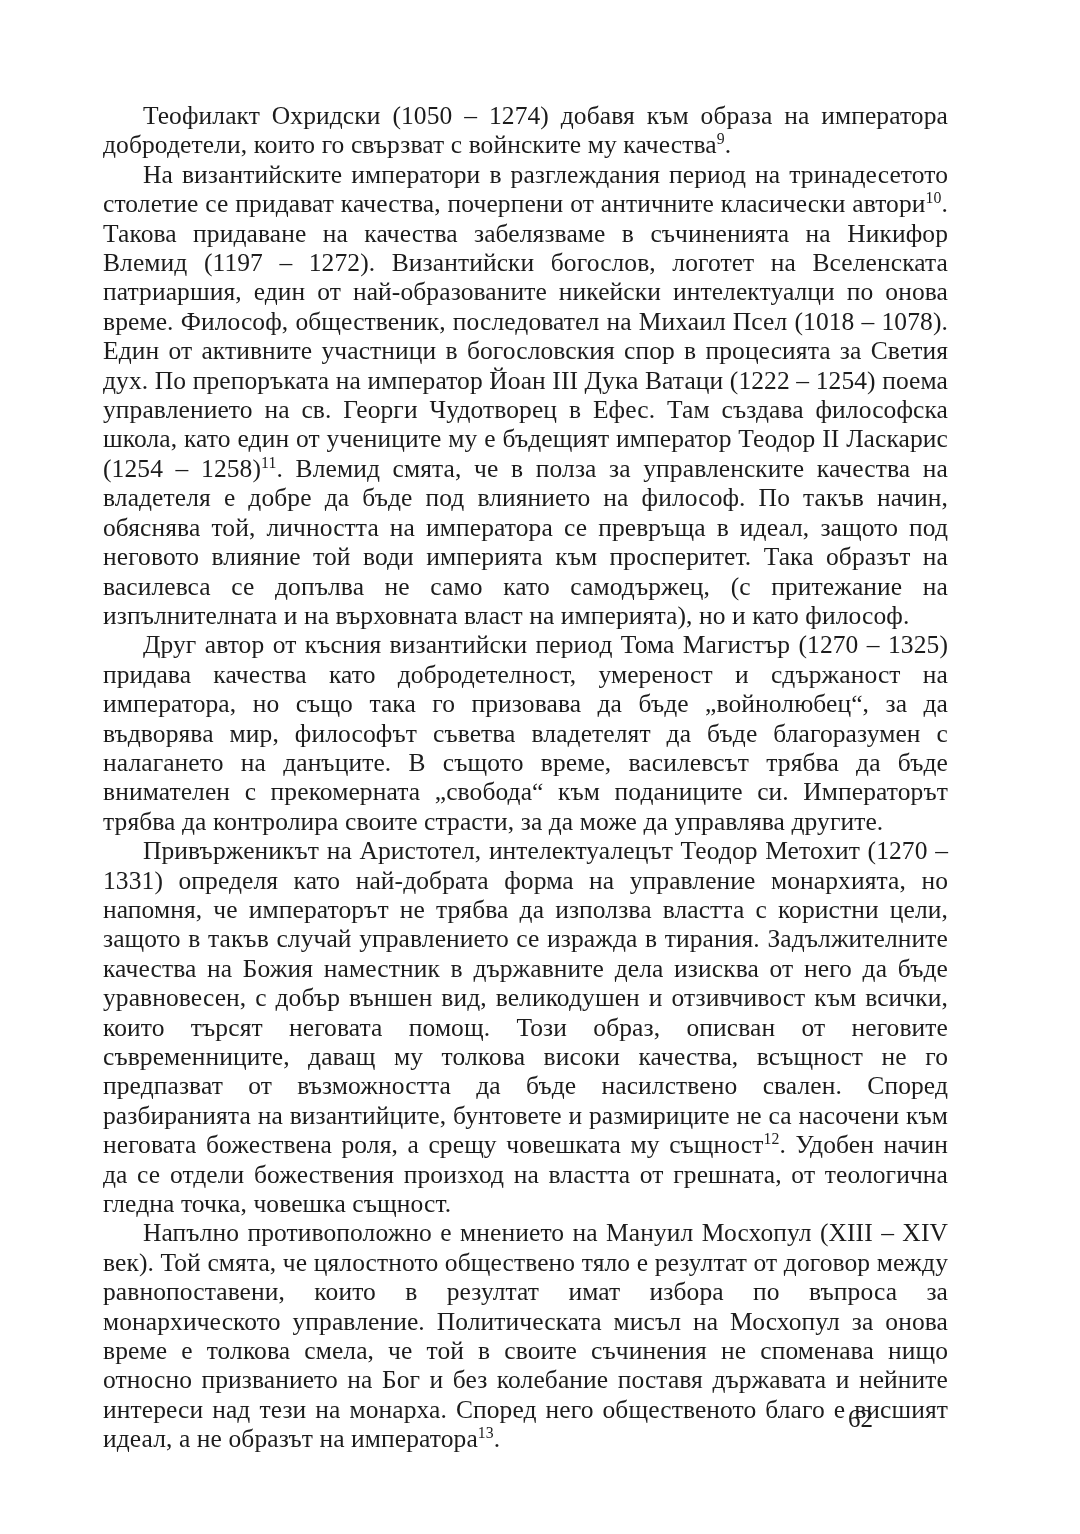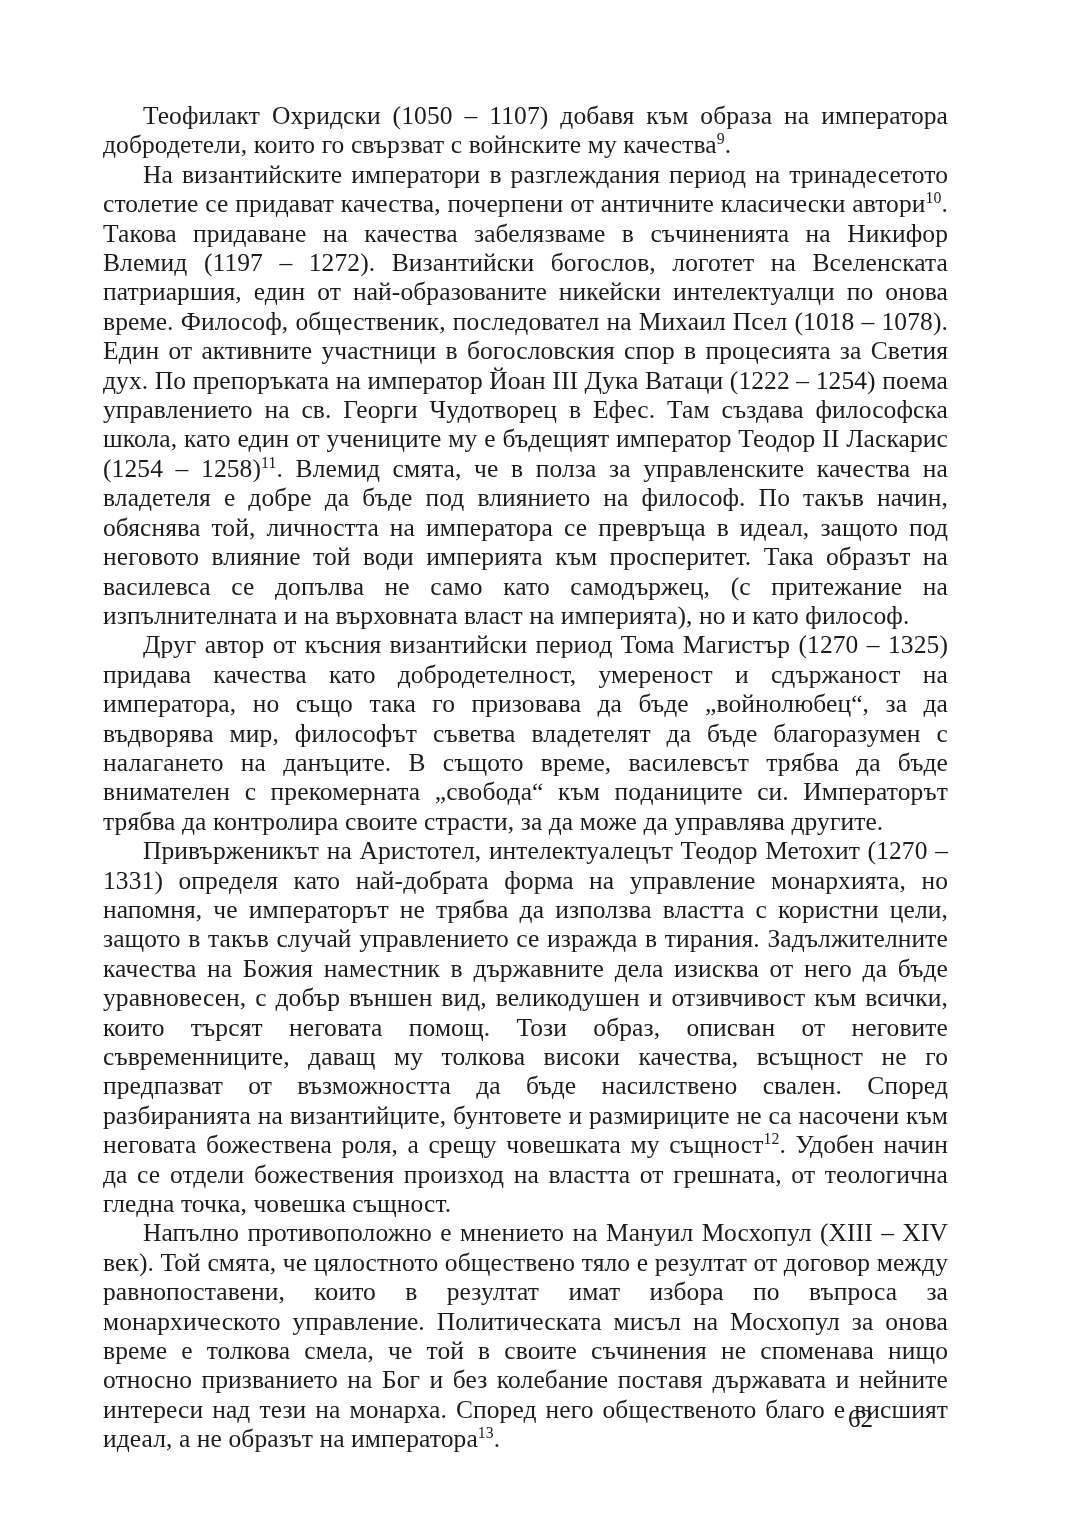--- a/index.html
+++ b/index.html
@@ -42,20 +42,20 @@
     top: 1405px;
     font-size: 25px;
     color: #1c1c1c;
   }
 </style>
 </head>
 <body>
 
 <div class="page">
   <div class="text-block" id="text-block">
-      <p><span>Теофилакт Охридски (1050 – 1107) добавя към образа на императора добродетели, които го свързват с войнските му качества</span><sup>9</sup><span>.</span></p>
+      <p><span>Теофилакт Охридски (1050 – 1274) добавя към образа на императора добродетели, които го свързват с войнските му качества</span><sup>9</sup><span>.</span></p>
       <p><span>На византийските императори в разглеждания период на тринадесетото столетие се придават качества, почерпени от античните класически автори</span><sup>10</sup><span>. Такова придаване на качества забелязваме в съчиненията на Никифор Влемид (1197 – 1272). Византийски богослов, логотет на Вселенската патриаршия, един от най-образованите никейски интелектуалци по онова време. Философ, общественик, последовател на Михаил Псел (1018 – 1078). Един от активните участници в богословския спор в процесията за Светия дух. По препоръката на император Йоан III Дука Ватаци (1222 – 1254) поема управлението на св. Георги Чудотворец в Ефес. Там създава философска школа, като един от учениците му е бъдещият император Теодор II Ласкарис (1254 – 1258)</span><sup>11</sup><span>. Влемид смята, че в полза за управленските качества на владетеля е добре да бъде под влиянието на философ. По такъв начин, обяснява той, личността на императора се превръща в идеал, защото под неговото влияние той води империята към просперитет. Така образът на василевса се допълва не само като самодържец, (с притежание на изпълнителната и на върховната власт на империята), но и като философ.</span></p>
       <p><span>Друг автор от късния византийски период Тома Магистър (1270 – 1325) придава качества като добродетелност, умереност и сдържаност на императора, но също така го призовава да бъде „войнолюбец“, за да въдворява мир, философът съветва владетелят да бъде благоразумен с налагането на данъците. В същото време, василевсът трябва да бъде внимателен с прекомерната „свобода“ към поданиците си. Императорът трябва да контролира своите страсти, за да може да управлява другите.</span></p>
       <p><span>Привърженикът на Аристотел, интелектуалецът Теодор Метохит (1270 – 1331) определя като най-добрата форма на управление монархията, но напомня, че императорът не трябва да използва властта с користни цели, защото в такъв случай управлението се изражда в тирания. Задължителните качества на Божия наместник в държавните дела изисква от него да бъде уравновесен, с добър външен вид, великодушен и отзивчивост към всички, които търсят неговата помощ. Този образ, описван от неговите съвременниците, даващ му толкова високи качества, всъщност не го предпазват от възможността да бъде насилствено свален. Според разбиранията на византийците, бунтовете и размириците не са насочени към неговата божествена роля, а срещу човешката му същност</span><sup>12</sup><span>. Удобен начин да се отдели божествения произход на властта от грешната, от теологична гледна точка, човешка същност.</span></p>
       <p><span>Напълно противоположно е мнението на Мануил Мосхопул (XIII – XIV век). Той смята, че цялостното обществено тяло е резултат от договор между равнопоставени, които в резултат имат избора по въпроса за монархическото управление. Политическата мисъл на Мосхопул за онова време е толкова смела, че той в своите съчинения не споменава нищо относно призванието на Бог и без колебание поставя държавата и нейните интереси над тези на монарха. Според него общественото благо е висшият идеал, а не образът на императора</span><sup>13</sup><span>.</span></p>
     </div>
   <div class="page-number">62</div>
 </div>
 
 </body></html>

